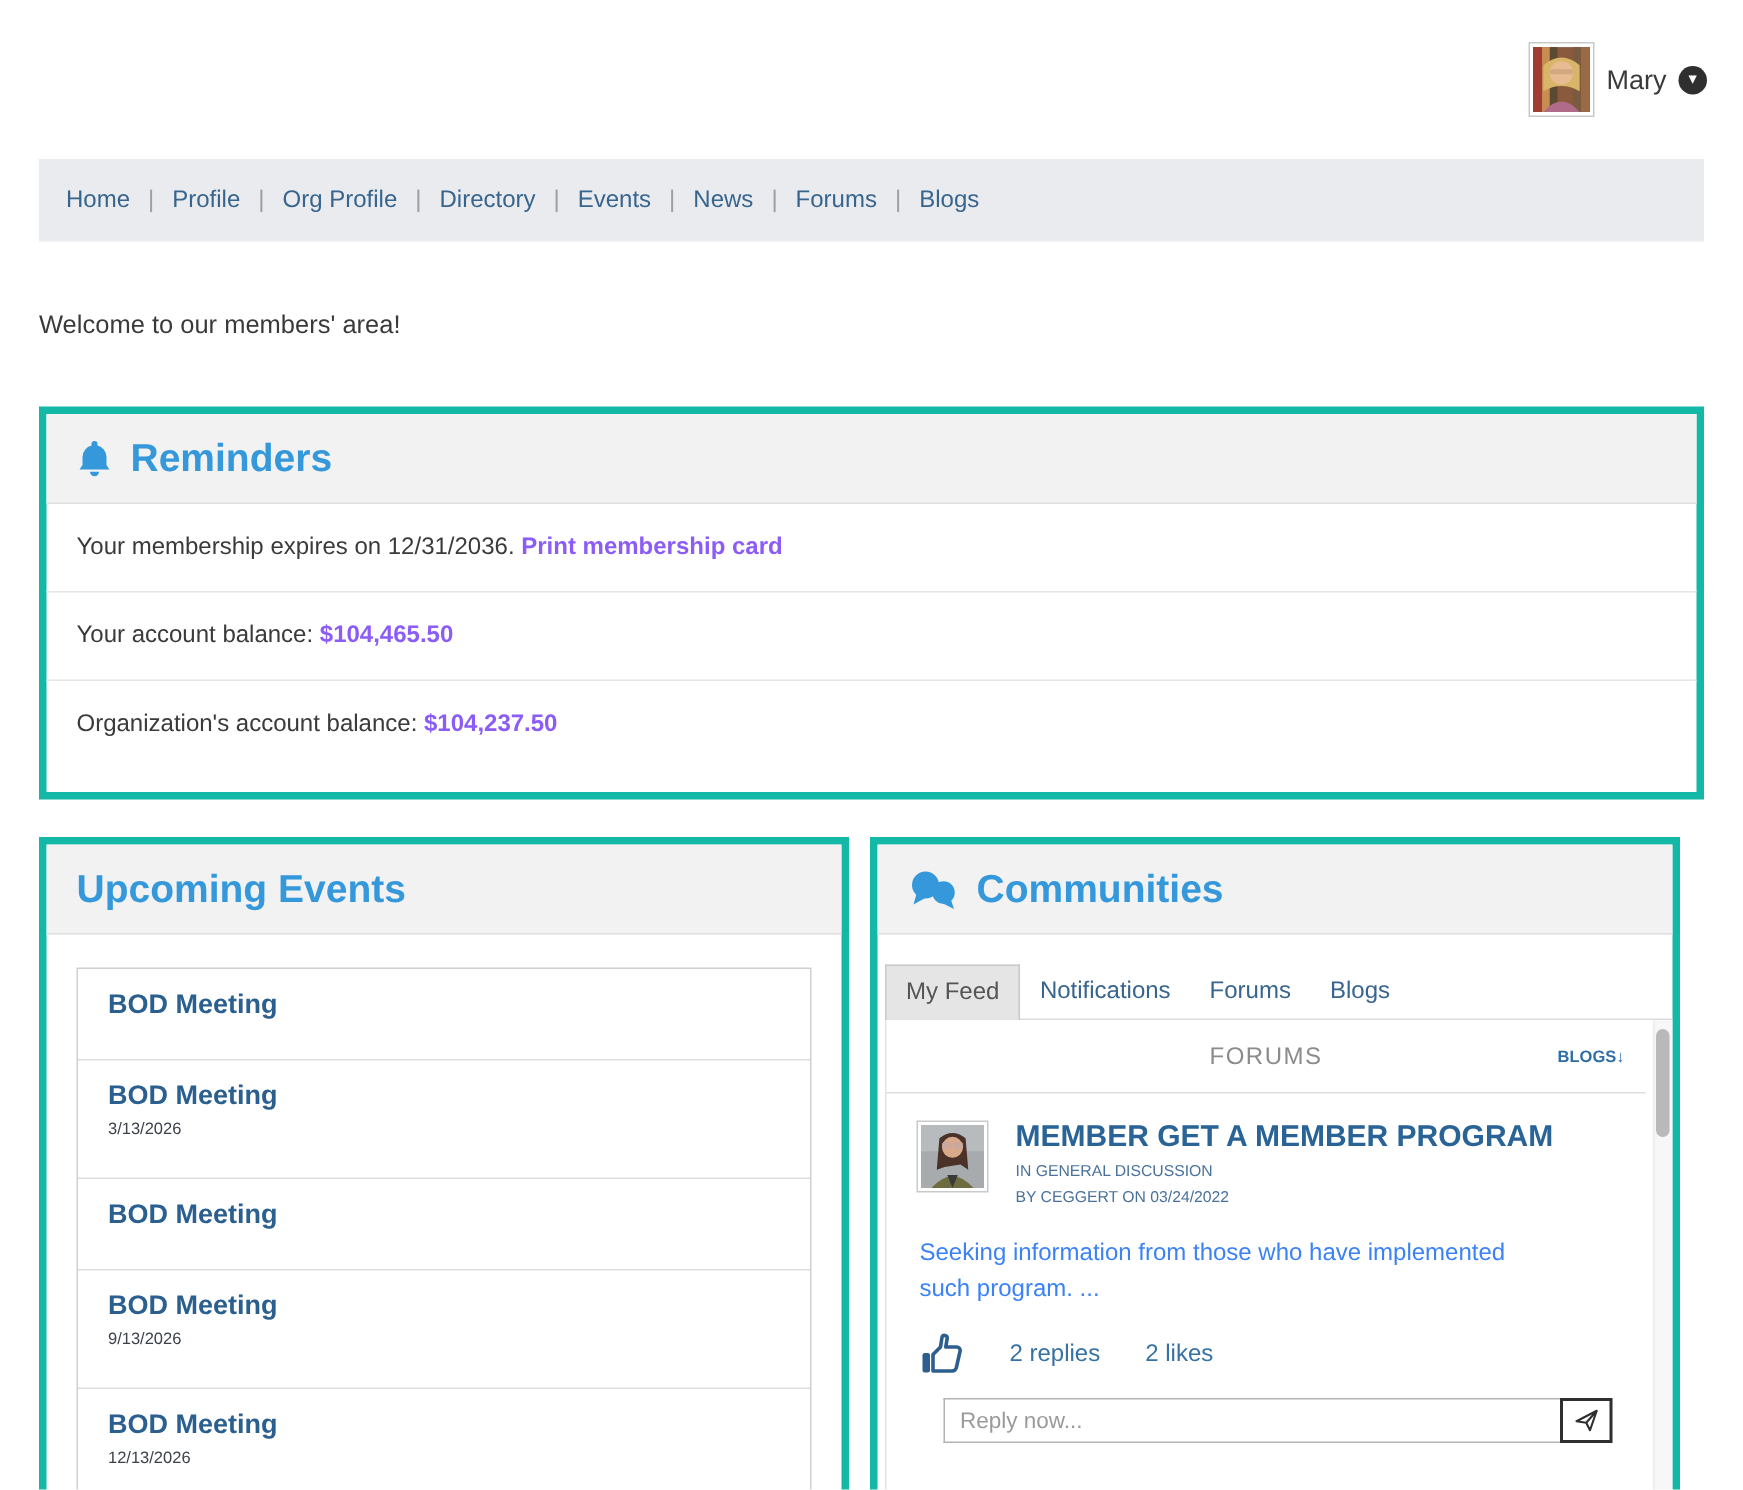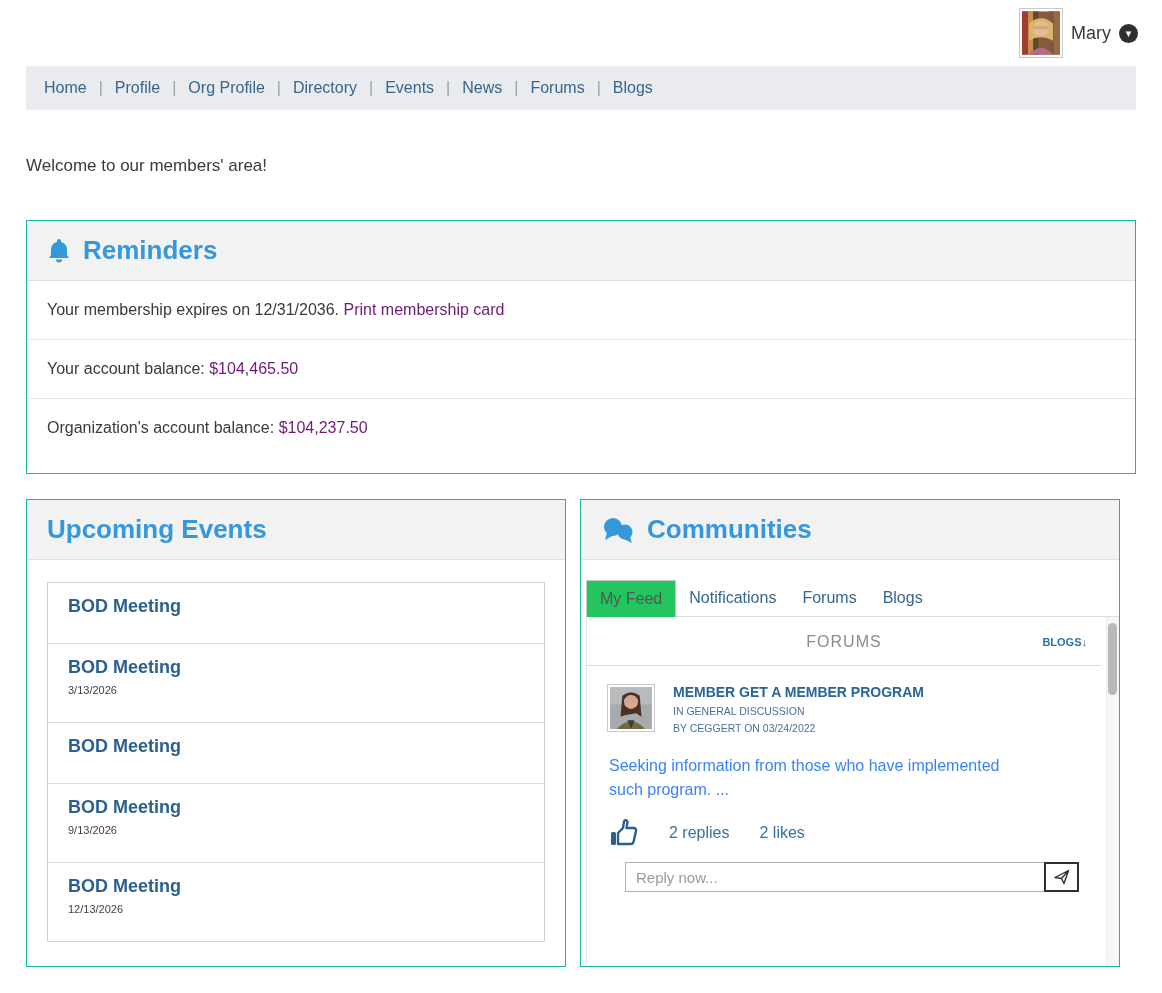--- a/index.html
+++ b/index.html
@@ -1,69 +1,69 @@
 <!DOCTYPE html>
 <html><head>
 <meta charset="utf-8">
 <style>
   * { margin:0; padding:0; box-sizing:border-box; }
   html,body { width:1162px; height:993px; overflow:hidden; background:#fff;
     font-family:"Liberation Sans", sans-serif; color:#3a3a3a; }
 
   
-  .top-header { height:66px; display:flex; align-items:center; justify-content:flex-end; padding-right:24px; background:#fff; }
+  .top-header { height:106px; display:flex; align-items:center; justify-content:flex-end; padding-right:24px; background:#fff; }
   .user-chip { display:flex; align-items:center; gap:8px; }
   .avatar-frame { width:44px; height:50px; border:1px solid #c9c9c9; background:#fff; padding:2px; }
   .avatar-frame svg { width:100%; height:100%; display:block; }
   .user-name { font-size:18px; color:#3a3a3a; }
   .chevron-circle { width:19px; height:19px; border-radius:50%; background:#2f2f2f; color:#fff;
     font-size:11px; line-height:19px; text-align:center; cursor:pointer; }
 
   
-  .nav-bar { margin:0 26px; background:#e9ebee; height:44px; display:flex; align-items:center; padding-left:16px; font-size:16px; }
+  .nav-bar { margin:0 26px; background:#e9ebee; height:55px; display:flex; align-items:center; padding-left:16px; font-size:16px; }
   .nav-link { color:#38658e; text-decoration:none; padding:0 2px; cursor:pointer; }
   .nav-sep { color:#9aa0a6; margin:0 10px; }
 
   .welcome { margin:46px 26px 0 26px; font-size:17px; color:#3a3a3a; }
 
   
-  .panel { border:1px solid #14b8a6; background:#fff; }
+  .panel { border:5px solid #14b8a6; background:#fff; }
   .panel-header { background:#f2f2f2; border-bottom:1px solid #e0e0e0; display:flex; align-items:center; gap:12px; padding:14px 20px; }
   .panel-title { font-size:26px; font-weight:bold; color:#3498db; }
 
   .reminders-panel { margin:44px 26px 0 26px; }
   .reminder-row { padding:20px; font-size:16px; color:#3a3a3a; }
   .reminder-row + .reminder-row { border-top:1px solid #e6e6e6; }
   .reminders-body { padding-bottom:16px; }
-  .text-link { color:#701a75; text-decoration:none; cursor:pointer; }
+  .text-link { color:#8b5cf6; text-decoration:none; cursor:pointer;font-weight:bold; }
 
   
   .columns { display:flex; gap:14px; margin:25px 26px 0 26px; height:468px; }
   .col { width:540px; height:468px; overflow:hidden; }
 
   
   .events-list { margin:22px 20px 0 20px; border:1px solid #cfcfcf; }
   .event-item { padding:13px 20px 26px 20px; }
   .event-item + .event-item { border-top:1px solid #ddd; }
   .event-name { font-size:18px; font-weight:bold; color:#2a5f8f; cursor:pointer; }
   .event-date { font-size:11px; color:#3c424b; margin-top:6px; }
 
   
   .tabs-row { display:flex; align-items:flex-end; margin:20px 0 0 5px; font-size:16px; position:relative; z-index:2; }
   .tab { padding:9px 13px; color:#38658e; cursor:pointer; }
-  .tab.active { background:#22c55e; border:1px solid #c9c9c9; border-bottom:none; color:#555; margin-bottom:-1px; }
+  .tab.active { background:#e5e5e5; border:1px solid #c9c9c9; border-bottom:none; color:#555; margin-bottom:-1px; }
   .feed { border-top:1px solid #dcdcdc; border-left:1px solid #e3e3e3; position:relative; height:372px; margin-left:5px; }
   .feed-inner { margin-right:18px; }
   .feed-head { display:flex; align-items:center; position:relative; padding:16px 10px 14px 10px; border-bottom:1px solid #ddd; }
   .feed-head-title { flex:1; text-align:center; color:#8b8b8b; font-size:16px; letter-spacing:1px; }
   .blogs-link { position:absolute; right:14px; color:#2f6fa7; font-size:11px; font-weight:bold; cursor:pointer; }
   .post-head { display:flex; gap:18px; padding:18px 20px 6px 20px; }
   .post-avatar-frame { width:48px; height:48px; border:1px solid #c9c9c9; background:#fff; padding:2px; flex:none; }
   .post-avatar-frame svg { width:100%; height:100%; display:block; }
-  .post-title { font-size:14px; font-weight:bold; color:#2a6496; cursor:pointer; }
+  .post-title { font-size:20px; font-weight:bold; color:#2a6496; cursor:pointer; }
   .post-meta { font-size:10.5px; color:#49719a; margin-top:5px; }
   .post-body { padding:14px 22px 0 22px; font-size:16px; color:#3b82f6; line-height:1.5; max-width:440px; }
   .post-actions { display:flex; align-items:center; gap:30px; padding:16px 22px 12px 22px; }
   .thumb-icon { width:30px; height:30px; cursor:pointer; }
   .action-link { color:#3672a4; font-size:16px; text-decoration:none; cursor:pointer; }
   .reply-row { display:flex; margin:2px 22px 0 22px;padding-left:16px; }
   .reply-input { flex:1; height:30px; border:1px solid #b3b3b3; border-right:none; padding:0 10px; font-size:15px;
     color:#3a3a3a; font-family:"Liberation Sans", sans-serif; outline:none; }
   .reply-input::placeholder { color:#9a9a9a; }
   .send-btn { width:35px; height:30px; border:2px solid #2f2f2f; background:#fff; cursor:pointer;

